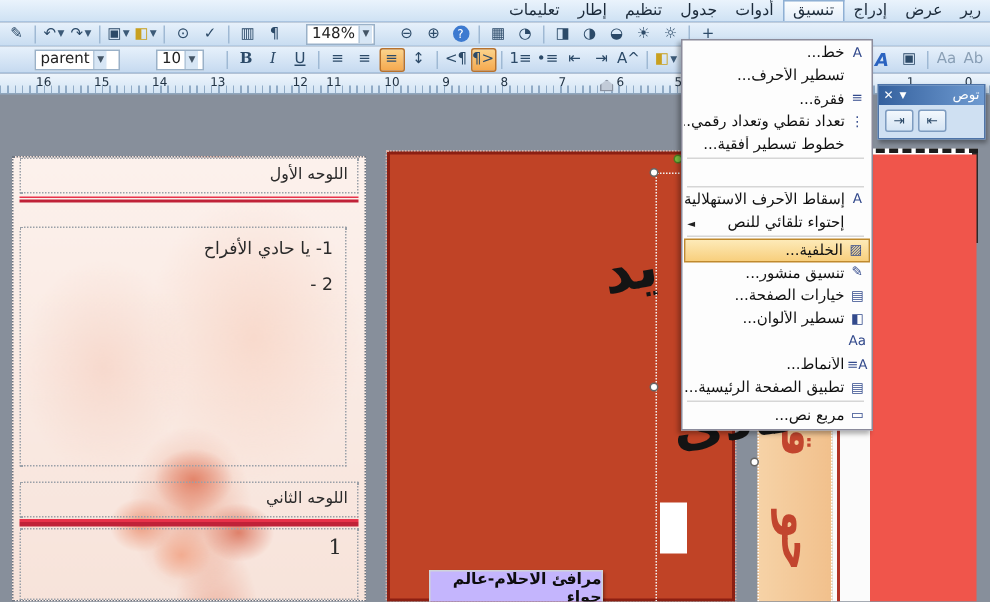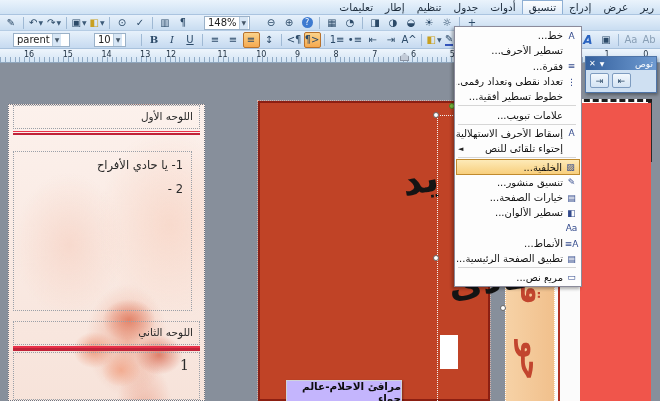--- a/index.html
+++ b/index.html
@@ -12,21 +12,21 @@
     background:linear-gradient(#eaf3fc,#cfe2f4); border-bottom:1px solid #aac4e0;
     display:flex; justify-content:flex-end; align-items:center; z-index:4; }
   .mitem { padding:0 6px; height:14px; line-height:14px; font-size:10.5px; color:#1b2a3a; direction:rtl; }
   .mitem.open { background:linear-gradient(#fdfefe,#e2edf9); border:1px solid #8fb0d4; border-bottom:0; line-height:13px; }
 
   .toolbar2 { position:absolute; left:0; top:15px; width:660px; height:16px;
     background:linear-gradient(#e7f1fb,#c9ddf1); border-bottom:1px solid #b5cce4;
     display:flex; align-items:center; padding-left:2px; z-index:4; }
   .toolbar3 { position:absolute; left:0; top:31px; width:660px; height:18px;
     background:linear-gradient(#e7f1fb,#c6daf0); border-bottom:1px solid #a9c2dd;
-    display:flex; align-items:center; padding-left:1px; z-index:4; }
+    display:flex; align-items:center; padding-left:11px; z-index:4; }
   .tbtn { min-width:17px; height:14px; display:inline-flex; align-items:center; justify-content:center;
     color:#2c4a68; font-size:10px; border-radius:2px; margin:0 0.5px; white-space:nowrap; }
   .toolbar3 .tbtn { height:16px; }
   .tbtn .g { line-height:1; }
   .tbtn .drop { font-size:6px; color:#3c5a78; margin-left:1px; }
   .tbtn.hl { background:linear-gradient(#fbd38b,#f5a94f); border:1px solid #b8722c; }
   .tbtn.dis { opacity:.45; }
   .tsep { width:1px; height:12px; background:#9fb9d4; margin:0 3px; }
   .combo { background:#fff; border:1px solid #9ab1c8; height:14px; display:inline-flex;
     align-items:center; font-size:10px; color:#222; padding-left:3px; margin:0 12px; overflow:hidden; }
@@ -49,21 +49,21 @@
     background:linear-gradient(#eef5fc,#d3e4f4); border-bottom:1px solid #8fa6bd; z-index:3; }
   .ruler .ticks { position:absolute; left:0; bottom:0; width:100%; height:5px;
     background:repeating-linear-gradient(90deg,#7f9cba 0 1px,transparent 1px 4.85px); opacity:.8; }
   .rnum { position:absolute; top:1px; font-size:8px; color:#234; }
   .rmark { position:absolute; left:400px; top:53px; width:9px; height:8px; background:#c2cbd8;
     border:1px solid #8a93a2; clip-path:polygon(50% 0,100% 45%,100% 100%,0 100%,0 45%); z-index:3; }
 
   
   .workspace { position:absolute; left:0; top:63px; width:660px; height:338px; background:#878f9b; z-index:1; }
 
-  .page-left { position:absolute; left:8px; top:41px; width:197px; height:297px;
+  .page-left { position:absolute; left:8px; top:41px; width:236px; height:297px;
     border:1px dotted #6d7480; background:
       radial-gradient(38px 30px at 120px 215px, rgba(224,120,92,.85), rgba(224,120,92,0) 70%),
       radial-gradient(30px 26px at 85px 245px, rgba(236,150,120,.9), rgba(236,150,120,0) 70%),
       radial-gradient(34px 28px at 150px 250px, rgba(216,105,80,.8), rgba(216,105,80,0) 70%),
       radial-gradient(28px 24px at 112px 265px, rgba(242,170,142,.95), rgba(242,170,142,0) 70%),
       radial-gradient(55px 75px at 118px 235px, rgba(230,140,110,.55), rgba(230,140,110,0) 75%),
       radial-gradient(40px 90px at 135px 320px, rgba(226,120,90,.5), rgba(226,120,90,0) 75%),
       radial-gradient(90px 120px at 160px 120px, rgba(248,216,202,.9), rgba(248,216,202,0) 80%),
       radial-gradient(70px 90px at 60px 140px, rgba(246,210,196,.7), rgba(246,210,196,0) 80%),
       linear-gradient(180deg,#fcf1ec,#f7e3da); }
@@ -340,21 +340,21 @@
       </span>
     </span>
 </div>
 
 <div class="ruler" data-name="horizontal-ruler" id="ruler">
   <div class="ticks" data-name="ruler-ticks"></div>
 <span class="rnum" data-name="ruler-number" style="left: 24px;">16</span>
     <span class="rnum" data-name="ruler-number" style="left: 62.7px;">15</span>
     <span class="rnum" data-name="ruler-number" style="left: 101.4px;">14</span>
     <span class="rnum" data-name="ruler-number" style="left: 140.1px;">13</span>
-    <span class="rnum" data-name="ruler-number" style="left: 166px;">12</span>
+    <span class="rnum" data-name="ruler-number" style="left: 195px;">12</span>
     <span class="rnum" data-name="ruler-number" style="left: 217.5px;">11</span>
     <span class="rnum" data-name="ruler-number" style="left: 256.2px;">10</span>
     <span class="rnum" data-name="ruler-number" style="left: 294.9px;">9</span>
     <span class="rnum" data-name="ruler-number" style="left: 333.6px;">8</span>
     <span class="rnum" data-name="ruler-number" style="left: 372.3px;">7</span>
     <span class="rnum" data-name="ruler-number" style="left: 411px;">6</span>
     <span class="rnum" data-name="ruler-number" style="left: 449.7px;">5</span>
     <span class="rnum" data-name="ruler-number" style="left: 488.4px;">4</span>
     <span class="rnum" data-name="ruler-number" style="left: 527.1px;">3</span>
     <span class="rnum" data-name="ruler-number" style="left: 565.8px;">2</span>
@@ -420,21 +420,20 @@
       <span class="mi" data-name="menu-item-icon">⋮</span>
       <span class="ml" data-name="menu-item-label">تعداد نقطي وتعداد رقمي...</span>
     </div>
     <div class="mrow" data-name="format-menu-item">
       <span class="mi" data-name="menu-item-icon-empty"></span>
       <span class="ml" data-name="menu-item-label">خطوط تسطير أفقية...</span>
     </div>
     <div class="msep" data-name="menu-separator"></div>
     <div class="mrow" data-name="format-menu-item">
       <span class="mi" data-name="menu-item-icon-empty"></span>
-      <span class="ml" data-name="menu-item-label">علامات تبويب...</span>
     </div>
     <div class="msep" data-name="menu-separator"></div>
     <div class="mrow" data-name="format-menu-item">
       <span class="mi" data-name="menu-item-icon">A</span>
       <span class="ml" data-name="menu-item-label">إسقاط الأحرف الاستهلالية...</span>
     </div>
     <div class="mrow" data-name="format-menu-item">
       <span class="mi" data-name="menu-item-icon-empty"></span>
       <span class="ml" data-name="menu-item-label">إحتواء تلقائي للنص</span>
       <span class="arrow" data-name="submenu-arrow-icon">◄</span>

